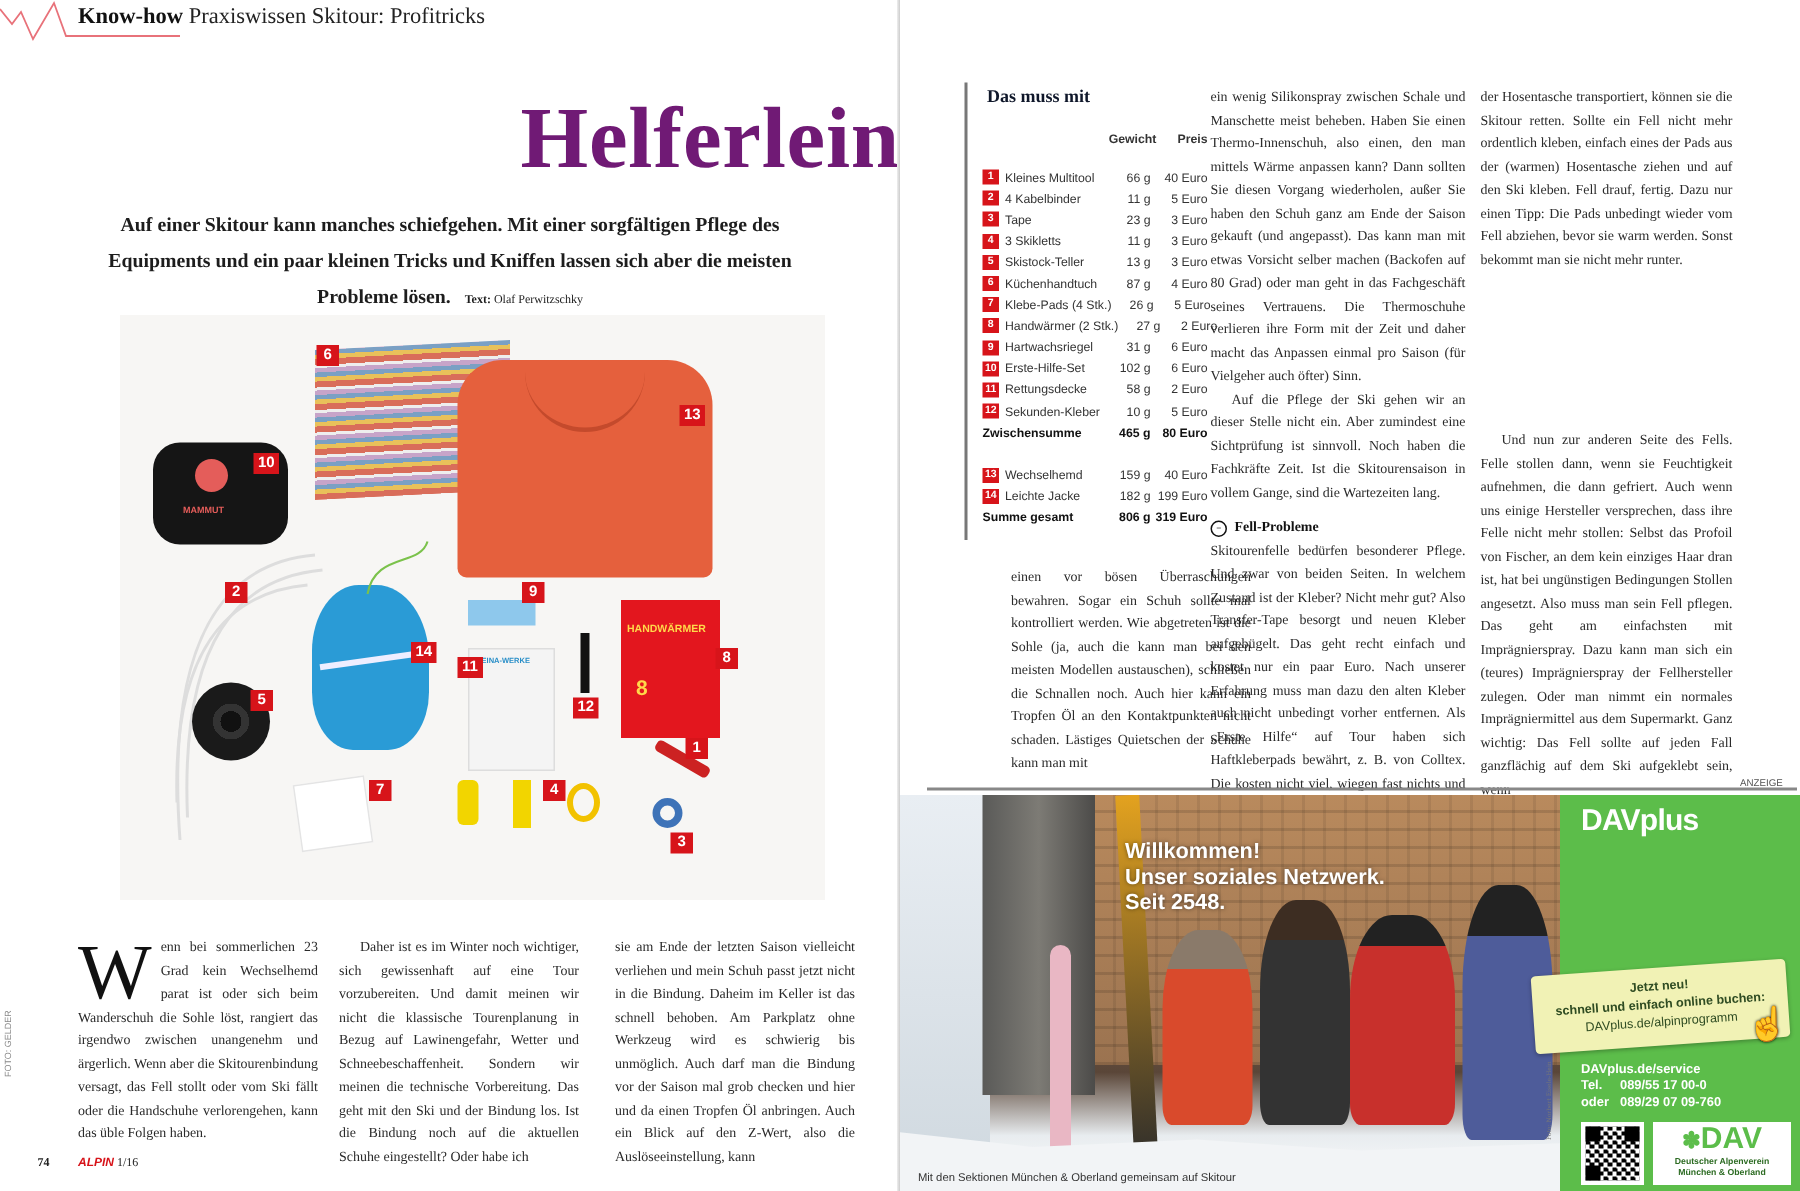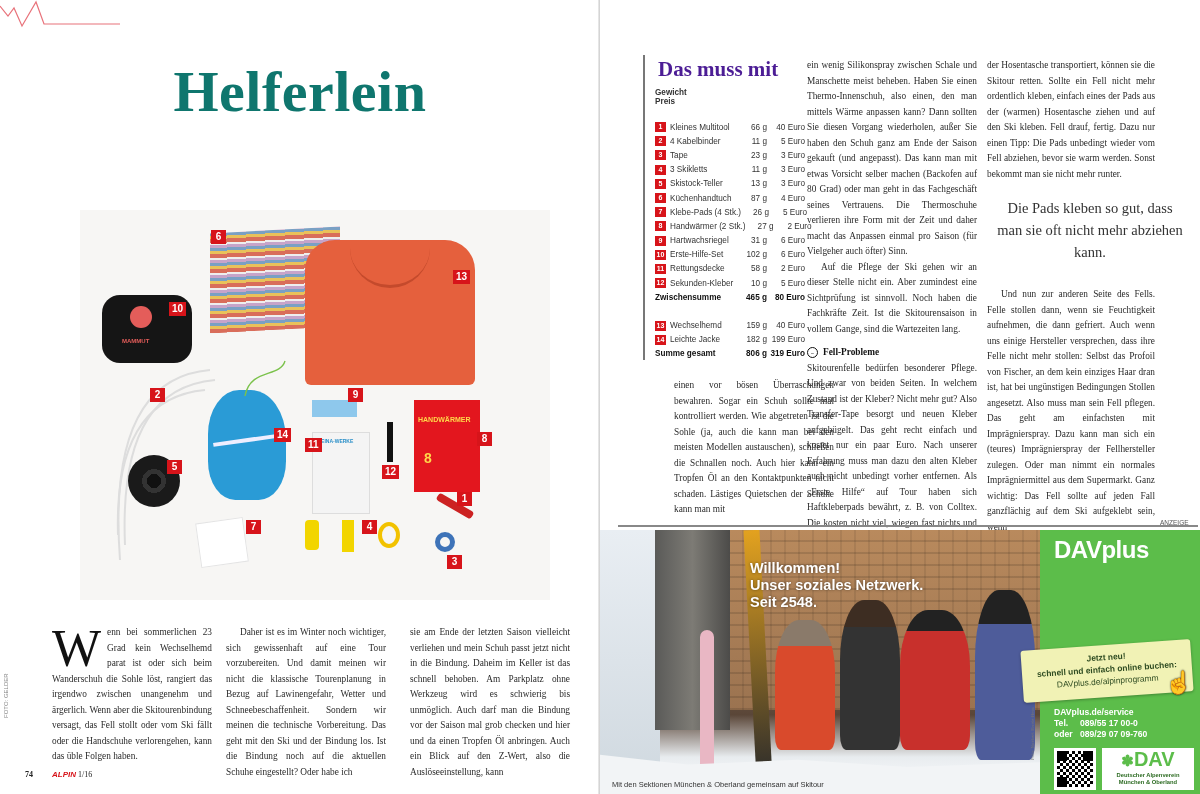--- a/index.html
+++ b/index.html
@@ -11,21 +11,21 @@
   .page-left { position: absolute; left: 0; top: 0; width: 600px; height: 794px; background: #fff; }
   .page-right { position: absolute; left: 600px; top: 0; width: 600px; height: 794px; background: #fff; }
   .gutter { position: absolute; left: 598px; top: 0; width: 4px; height: 794px; background: linear-gradient(90deg, #eee, #ccc, #eee); }
 
   
   .header-zig { position: absolute; left: 0; top: 0; width: 120px; height: 28px; }
   .header { position: absolute; left: 52px; top: 3px; font-size: 15px; white-space: nowrap; }
   .header .kh { font-weight: bold; color: #111; }
   .header .sub { color: #222; }
 
-  .title { position: absolute; left: 0; width: 600px; top: 58px; text-align: center; font-size: 58px; font-weight: bold; color: #0f766e; letter-spacing: 0.5px; }
+  .title { position: absolute; left: 0; width: 600px; top: 58px; text-align: right; font-size: 58px; font-weight: bold; color: #701a75; letter-spacing: 0.5px; }
   .lead { position: absolute; left: 70px; width: 460px; top: 138px; text-align: center; font-size: 13.2px; font-weight: bold; line-height: 24px; color: #1d1d1d; }
   .lead .byline { font-size: 8px; font-weight: normal; margin-left: 6px; }
   .lead .byline b { font-weight: bold; }
 
   
   .photo { position: absolute; left: 80px; top: 210px; width: 470px; height: 390px; background: #f7f6f4; }
   .item { position: absolute; }
   .badge { position: absolute; background: #d7141a; color: #fff; font-family: "Liberation Sans", sans-serif; font-weight: bold; font-size: 10px; padding: 1px 3px; line-height: 12px; min-width: 15px; text-align: center; }
 
   
@@ -34,23 +34,23 @@
   .indent { text-indent: 14px; }
 
   .footer-num { position: absolute; left: 25px; top: 770px; font-size: 8px; font-weight: bold; }
   .footer-brand { position: absolute; left: 52px; top: 770px; font-size: 8px; }
   .footer-brand .alpin { color: #d7141a; font-weight: bold; font-family: "Liberation Sans", sans-serif; font-style: italic; }
   .credit { position: absolute; left: 3px; top: 718px; font-size: 6px; color: #888; transform: rotate(-90deg); transform-origin: left top; white-space: nowrap; font-family: "Liberation Sans", sans-serif; }
 
   
   .box-rule { position: absolute; left: 43px; top: 55px; width: 2px; height: 305px; background: #777; }
   .box-bottom { position: absolute; left: 18px; top: 525px; width: 580px; height: 2px; background: #888; }
-  .box-title { position: absolute; left: 58px; top: 57px; font-size: 21px; font-weight: bold; color: #4c1d95; }
+  .box-title { position: absolute; left: 58px; top: 57px; font-size: 12px; font-weight: bold; color: #0f172a; }
   .tbl { position: absolute; left: 55px; top: 88px; width: 150px; font-family: "Liberation Sans", sans-serif; font-size: 8.2px; color: #333; }
-  .tbl .hdr { display: flex; justify-content: flex-end; font-weight: bold; margin-bottom: 14px; flex-direction: column; }
+  .tbl .hdr { display: flex; justify-content: flex-end; font-weight: bold; margin-bottom: 14px; }
   .tbl .hdr span { display: inline-block; }
   .tbl .row { display: flex; align-items: center; height: 14.2px; }
   .tbl .num { background: #d7141a; color: #fff; font-weight: bold; font-size: 7px; width: 11px; height: 10px; line-height: 10px; text-align: center; margin-right: 4px; flex: none; }
   .tbl .name { flex: 1; white-space: nowrap; }
   .tbl .w { width: 28px; text-align: right; flex: none; }
   .tbl .p { width: 38px; text-align: right; flex: none; }
   .tbl .sum { font-weight: bold; color: #111; }
 
   .quote { position: absolute; left: 395px; top: 197px; width: 190px; text-align: center; font-size: 14.5px; line-height: 22px; color: #333; }
   .section-head { font-weight: bold; color: #111; display: flex; align-items: center; gap: 5px; margin-top: 8px; }
@@ -65,21 +65,21 @@
     background: repeating-linear-gradient(90deg, rgba(0,0,0,0.08) 0 2px, transparent 2px 14px),
                 repeating-linear-gradient(0deg, rgba(0,0,0,0.12) 0 2px, transparent 2px 12px),
                 linear-gradient(180deg, #b98a5d, #9b7350); }
   .door { position: absolute; left: 55px; top: 0; width: 75px; height: 200px; background: linear-gradient(90deg, #5a5a58, #7d7b75 50%, #4c4b49); }
   .snow { position: absolute; left: 0; top: 0; width: 60px; height: 264px; background: linear-gradient(180deg, #e9eef3, #cfd8df); }
   .ad-snow-bottom { position: absolute; left: 0; top: 215px; width: 440px; height: 49px; background: #f2f4f6; clip-path: polygon(0 20%, 20% 40%, 45% 30%, 70% 45%, 100% 35%, 100% 100%, 0 100%); }
   .person { position: absolute; border-radius: 40% 40% 10% 10%; }
   .ad-headline { position: absolute; left: 150px; top: 30px; color: #fff; font-family: "Liberation Sans", sans-serif; font-weight: bold; font-size: 14.5px; line-height: 17px; text-shadow: 0 0 3px rgba(0,0,0,0.5); }
   .ad-caption { position: absolute; left: 12px; top: 250px; font-size: 7.5px; color: #333; font-family: "Liberation Sans", sans-serif; }
   .ad-green { position: absolute; left: 440px; top: 0; width: 160px; height: 264px; background: #5cbd4a; color: #fff; font-family: "Liberation Sans", sans-serif; }
-  .ad-green .brand { position: absolute; left: 14px; top: 6px; font-size: 24px; font-weight: bold; letter-spacing: -0.5px; }
+  .ad-green .brand { position: absolute; left: 14px; top: 6px; font-size: 20px; font-weight: bold; letter-spacing: -0.5px; }
   .ad-green .slogan { position: absolute; left: 14px; top: 47px; font-size: 14px; font-weight: bold; line-height: 19px; }
   .ad-note { position: absolute; left: -18px; top: 115px; width: 170px; height: 52px; background: #f1f2b5; color: #2f4c22; transform: rotate(-4deg); border-radius: 3px; text-align: center; font-size: 8.4px; line-height: 12px; padding-top: 6px; box-shadow: 0 1px 3px rgba(0,0,0,0.3); }
   .ad-note b { display: block; }
   .hand-icon { position: absolute; left: 125px; top: 140px; font-size: 22px; color: #fff; text-shadow: 0 0 2px #000; }
   .ad-contact { position: absolute; left: 14px; top: 177px; font-size: 8.6px; font-weight: bold; line-height: 11px; }
   .ad-contact .lbl { display: inline-block; width: 26px; }
   .qr { position: absolute; left: 14px; top: 218px; width: 42px; height: 42px; background: #fff; padding: 3px; }
   .qr-inner { width: 100%; height: 100%;
     background:
       linear-gradient(#000,#000) 0 0/10px 10px no-repeat,
@@ -92,22 +92,30 @@
   .dav-logo .sub { color: #2c6b22; font-size: 5.8px; line-height: 7px; font-weight: bold; }
   .ad-photo-credit { position: absolute; left: 430px; top: 230px; font-size: 4px; color: #777; transform: rotate(-90deg); transform-origin: left top; white-space: nowrap; }
 </style>
 </head>
 <body>
 
 <div class="page-left">
   <svg class="header-zig" viewBox="0 0 120 28">
     <polyline points="0,6 8,16 14,8 22,26 36,2 44,24 120,24" fill="none" stroke="#e8727a" stroke-width="1.2"></polyline>
   </svg>
+  <div class="header serif">
+    <span class="kh">Know-how</span>
+    <span class="sub">Praxiswissen Skitour: Profitricks</span>
+  </div>
 
   <h1 class="title serif">Helferlein</h1>
+  <p class="lead serif">
+    <span>Auf einer Skitour kann manches schiefgehen. Mit einer sorgfältigen Pflege des Equipments und ein paar kleinen Tricks und Kniffen lassen sich aber die meisten Probleme lösen.</span>
+    <span class="byline"><b>Text:</b> <span>Olaf Perwitzschky</span></span>
+  </p>
 
   <div class="photo">
 
     <div class="item" style="left:130px;top:20px;width:130px;height:100px;background:repeating-linear-gradient(0deg,#d96d5a 0 4px,#e9c15a 4px 7px,#7aa0c4 7px 10px,#c7a4c9 10px 13px,#eee 13px 15px);transform:skewY(-3deg);"></div>
 
     <div class="item" style="left:225px;top:30px;width:170px;height:145px;background:#e5603d;border-radius:30px 30px 6px 6px;"></div>
     <div class="item" style="left:270px;top:38px;width:80px;height:40px;border-bottom:3px solid #c44a2c;border-radius:0 0 40px 40px;"></div>
 
     <div class="item" style="left:22px;top:85px;width:90px;height:68px;background:#151515;border-radius:18px;"></div>
     <div class="item" style="left:50px;top:96px;width:22px;height:22px;border-radius:50%;background:#e45d5a;"></div>
@@ -296,21 +304,20 @@
     <p>ein wenig Silikonspray zwischen Schale und Manschette meist beheben. Haben Sie einen Thermo-Innenschuh, also einen, den man mittels Wärme anpassen kann? Dann sollten Sie diesen Vorgang wiederholen, außer Sie haben den Schuh ganz am Ende der Saison gekauft (und angepasst). Das kann man mit etwas Vorsicht selber machen (Backofen auf 80 Grad) oder man geht in das Fachgeschäft seines Vertrauens. Die Thermoschuhe verlieren ihre Form mit der Zeit und daher macht das Anpassen einmal pro Saison (für Vielgeher auch öfter) Sinn.</p>
     <p class="indent">Auf die Pflege der Ski gehen wir an dieser Stelle nicht ein. Aber zumindest eine Sichtprüfung ist sinnvoll. Noch haben die Fachkräfte Zeit. Ist die Skitourensaison in vollem Gange, sind die Wartezeiten lang.</p>
     <div class="section-head">
       <span class="circle-icon">−</span>
       <span>Fell-Probleme</span>
     </div>
     <p>Skitourenfelle bedürfen besonderer Pflege. Und zwar von beiden Seiten. In welchem Zustand ist der Kleber? Nicht mehr gut? Also Transfer-Tape besorgt und neuen Kleber aufgebügelt. Das geht recht einfach und kostet nur ein paar Euro. Nach unserer Erfahrung muss man dazu den alten Kleber auch nicht unbedingt vorher entfernen. Als „Erste Hilfe“ auf Tour haben sich Haftkleberpads bewährt, z. B. von Colltex. Die kosten nicht viel, wiegen fast nichts und in</p>
   </div>
 
   <div class="col serif" style="left:387px;top:58px;width:168px;">der Hosentasche transportiert, können sie die Skitour retten. Sollte ein Fell nicht mehr ordentlich kleben, einfach eines der Pads aus der (warmen) Hosentasche ziehen und auf den Ski kleben. Fell drauf, fertig. Dazu nur einen Tipp: Die Pads unbedingt wieder vom Fell abziehen, bevor sie warm werden. Sonst bekommt man sie nicht mehr runter.</div>
-  <div class="quote serif">Die Pads kleben so gut, dass man sie oft nicht mehr abziehen kann.</div>
   <div class="col serif indent" style="left:387px;top:287px;width:168px;">Und nun zur anderen Seite des Fells. Felle stollen dann, wenn sie Feuchtigkeit aufnehmen, die dann gefriert. Auch wenn uns einige Hersteller versprechen, dass ihre Felle nicht mehr stollen: Selbst das Profoil von Fischer, an dem kein einziges Haar dran ist, hat bei ungünstigen Bedingungen Stollen angesetzt. Also muss man sein Fell pflegen. Das geht am einfachsten mit Imprägnierspray. Dazu kann man sich ein (teures) Imprägnierspray der Fellhersteller zulegen. Oder man nimmt ein normales Imprägniermittel aus dem Supermarkt. Ganz wichtig: Das Fell sollte auf jeden Fall ganzflächig auf dem Ski aufgeklebt sein, wenn</div>
 
   <div class="box-bottom"></div>
   <div class="ad-label">ANZEIGE</div>
 
   <div class="ad">
     <div class="ad-photo">
       <div class="shingles"></div>
       <div class="snow"></div>
       <div class="door"></div>

